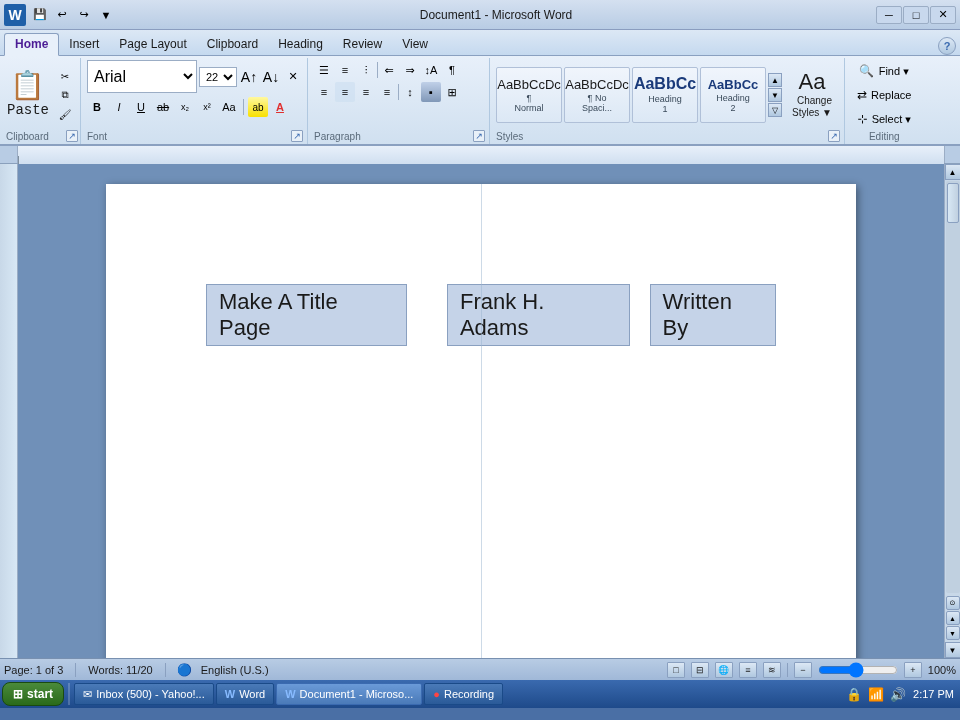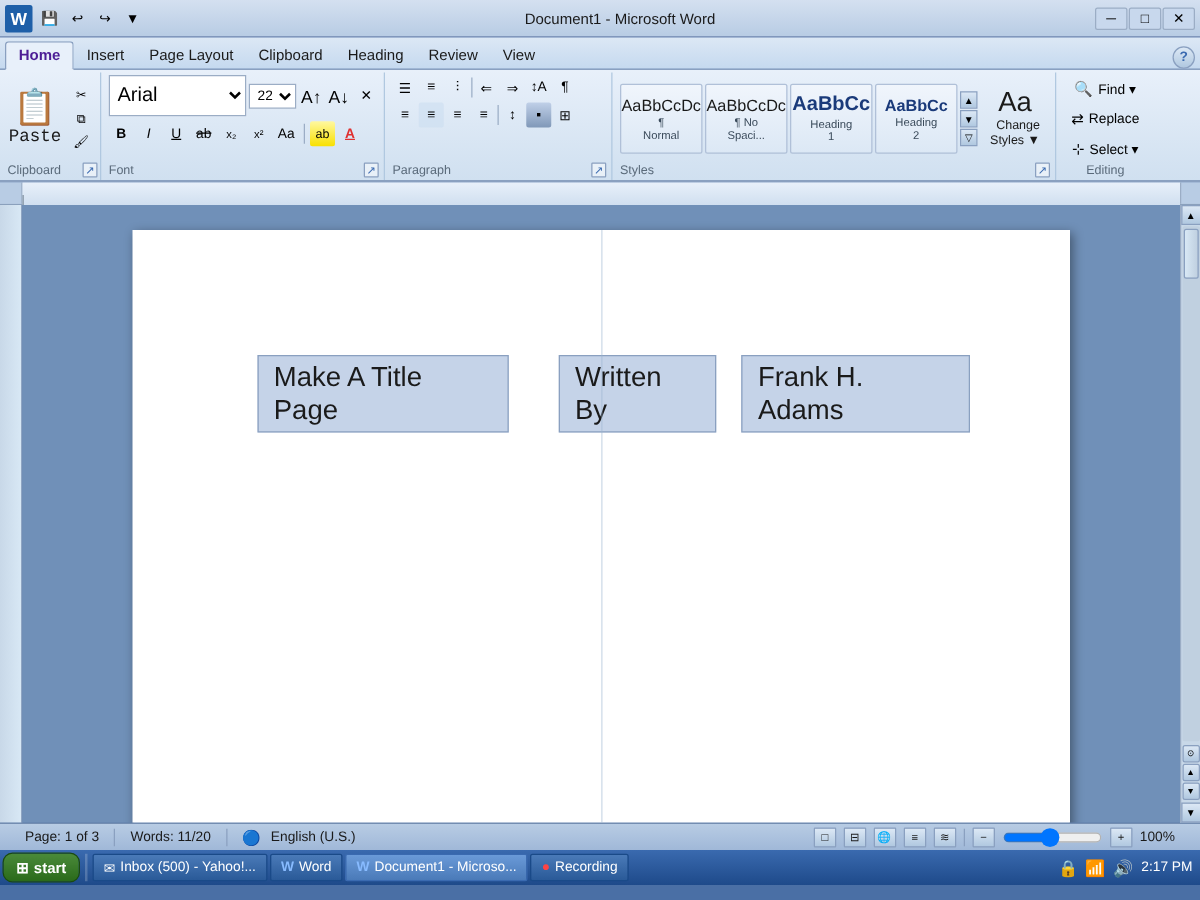--- a/index.html
+++ b/index.html
@@ -275,21 +275,21 @@
     }
     @keyframes blink { 50% { opacity: 0; } }
 
     
     #statusbar {
       height: 22px;
       background: linear-gradient(to bottom, #b8cce4, #a0b8d8);
       border-top: 1px solid #7890b0;
       display: flex;
       align-items: center;
-      padding: 0 20px;
+      padding: 0 4px;
       font-size: 11px;
       color: #1a1a1a;
       gap: 8px;
     }
     .status-sep { width: 1px; height: 14px; background: #8aa0c0; margin: 0 4px; }
     .status-right { margin-left: auto; display: flex; align-items: center; gap: 6px; }
     .view-btn { width: 18px; height: 16px; background: linear-gradient(to bottom, #dce8f5, #b0c8e0); border: 1px solid #8aa0c0; display: flex; align-items: center; justify-content: center; cursor: pointer; font-size: 9px; border-radius: 1px; }
     .zoom-slider { width: 80px; height: 12px; cursor: pointer; }
 
     
@@ -590,22 +590,22 @@
 
   <div id="left-ruler" style="width:18px; background: linear-gradient(to right, #c8d8e8, #d8e8f5); border-right: 1px solid #9badc5;"></div>
 
   <div id="doc-scroll">
     <div id="paper">
       <div class="center-guide"></div>
       <div class="doc-content">
         <div style="height: 40px;"></div>
         <div class="doc-line" style="font-size: 22px; font-family: Arial, sans-serif;">Make A Title Page</div>
         <div style="height: 30px;"></div>
+        <div class="doc-line" style="font-size: 22px; font-family: Arial, sans-serif;">Frank H. Adams</div>
         <div class="doc-line" style="font-size: 22px; font-family: Arial, sans-serif;">Written By</div>
-        <div class="doc-line" style="font-size: 22px; font-family: Arial, sans-serif;">Frank H. Adams</div>
       </div>
     </div>
   </div>
 
   <div id="right-scroll">
     <div class="scroll-arrow">▲</div>
     <div class="scroll-track">
       <div class="scroll-thumb"></div>
     </div>
     <div class="scroll-btns">

